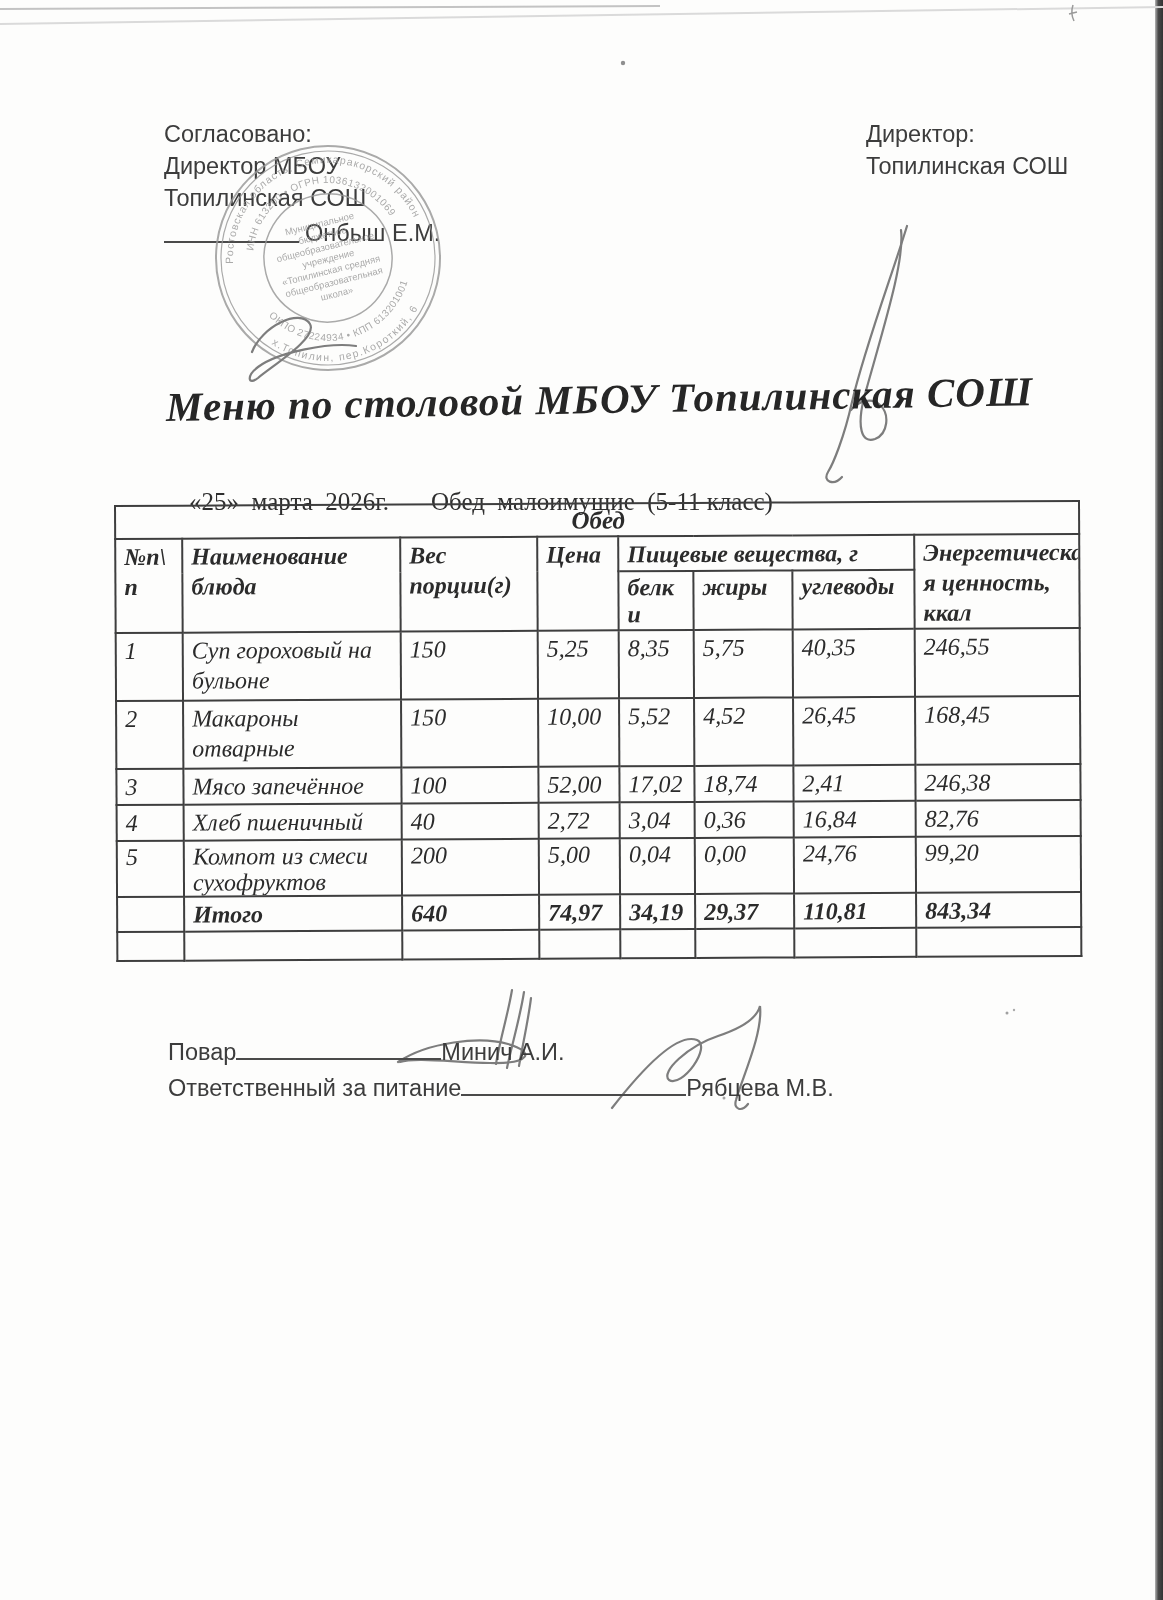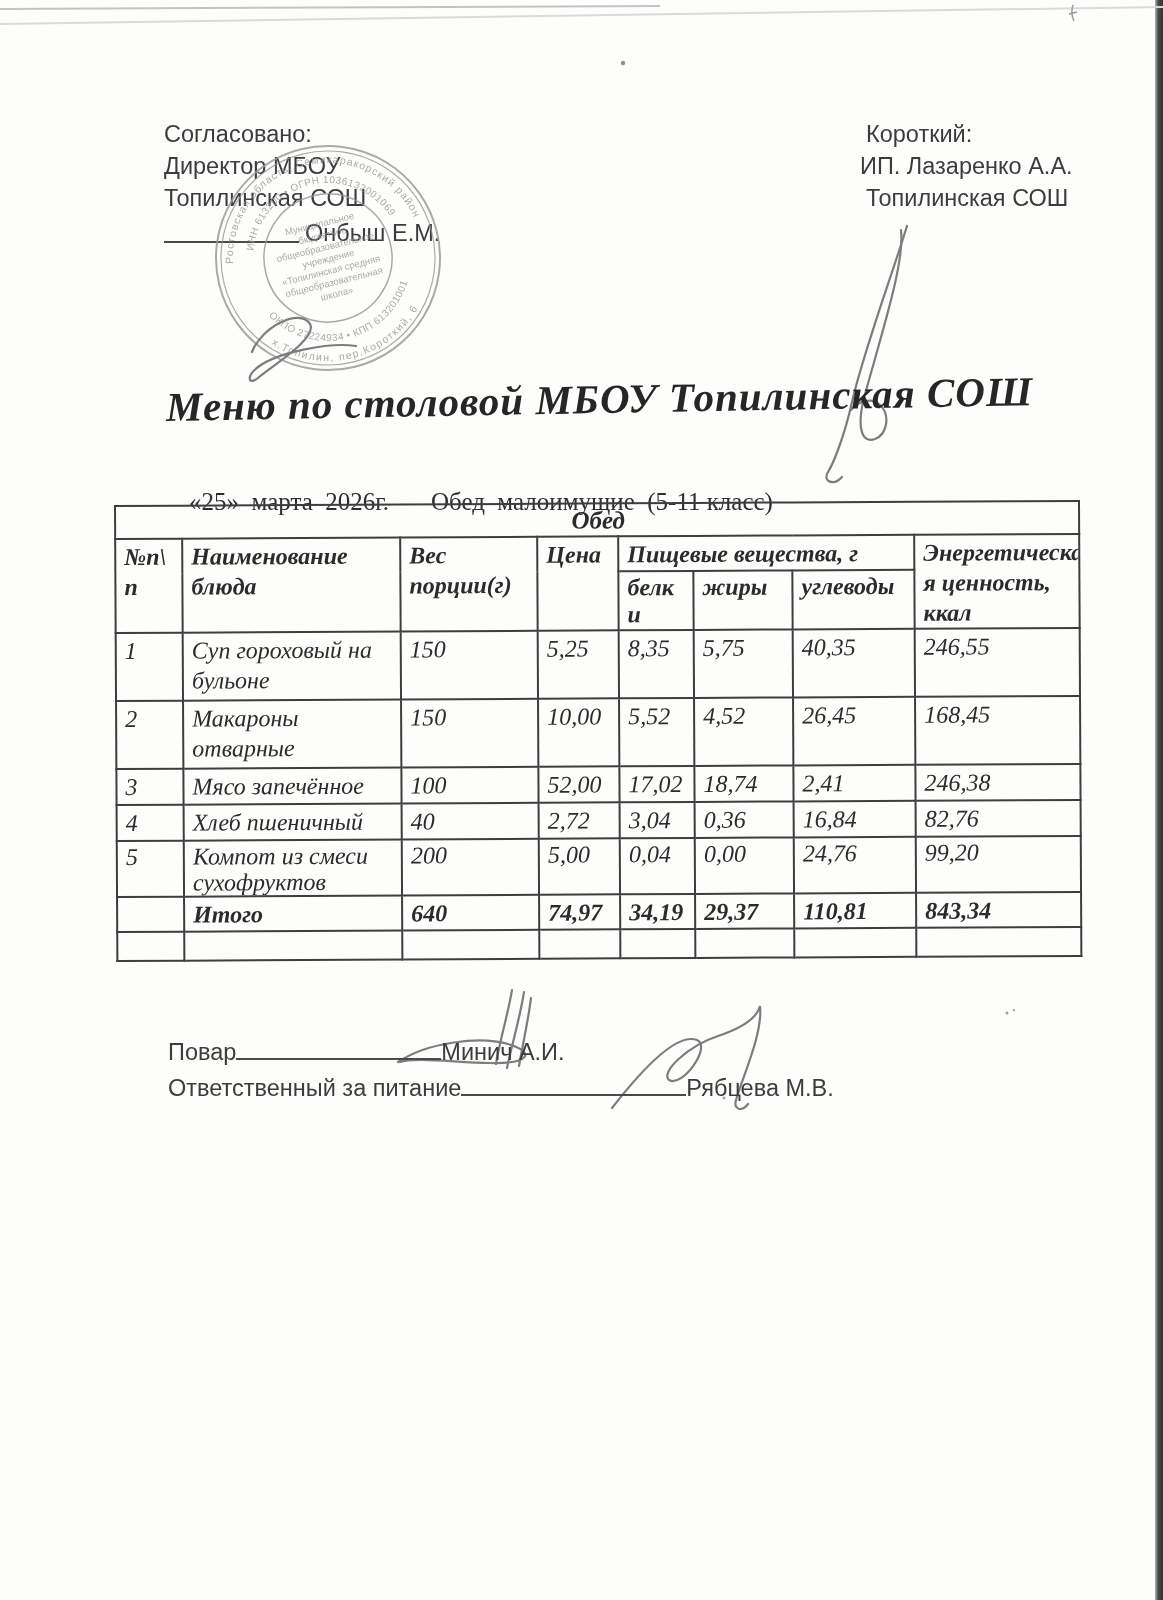--- a/index.html
+++ b/index.html
@@ -109,22 +109,21 @@
   <div class="approval approval-left">
     <div>Согласовано:</div>
     <div>Директор МБОУ</div>
     <div>Топилинская СОШ</div>
     <div class="sig-row">
       <span class="sigline w135"></span><span class="sig-name">Онбыш Е.М.</span>
     </div>
   </div>
 
   <div class="approval approval-right">
-    <div class="pl48">Короткий:</div>
-    <div class="pl42">ИП.  Лазаренко А.А.</div>
+    <div class="pl48">Директор:</div>
     <div class="pl48">Топилинская СОШ</div>
   </div>
 
   <div class="stamp-wrap">
     <svg width="236" height="236" viewBox="0 0 236 236">
       <g fill="none" stroke="#989898">
         <circle cx="118" cy="118" r="112" stroke-width="2"></circle>
         <circle cx="118" cy="118" r="107" stroke-width="1.2"></circle>
         <circle cx="118" cy="118" r="64" stroke-width="1.5"></circle>
       </g>

